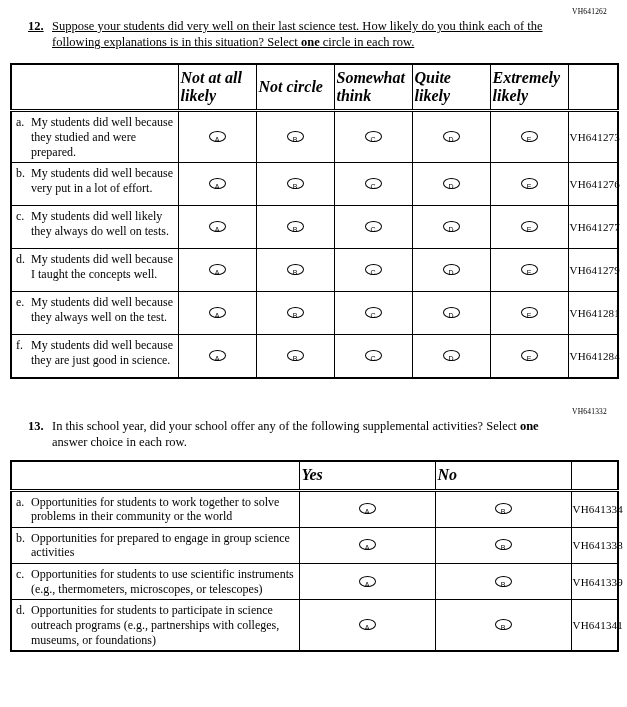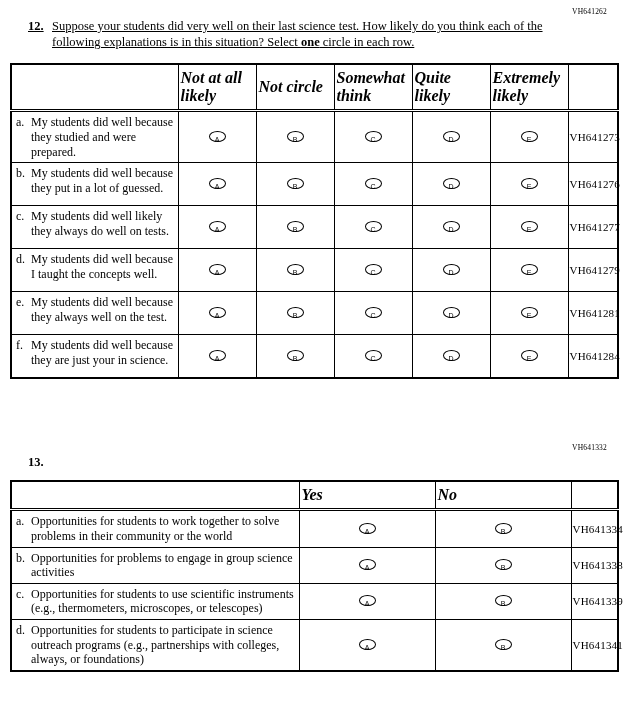--- a/index.html
+++ b/index.html
@@ -67,21 +67,21 @@
     text-align:center;
     line-height:9px;
     cursor:pointer;
     background:#fff;
   }
   .oval-letter {
     font-size:7px;
     font-family:"Liberation Sans", sans-serif;
   }
   #q12-block { margin-top:2px; }
-  #q13-block { margin-top:64px; }
+  #q13-block { margin-top:28px; }
   #q12-block .q-prompt { padding-bottom:12px;text-decoration:underline; }
   #q12-block thead th { height:38px; }
   #q12-block tbody tr { height:43px; }
   #q13-block thead th { height:26px; }
 </style>
 </head>
 <body>
 
 <div class="page">
 
@@ -125,21 +125,21 @@
           <td class="opt-cell"><span class="oval"><span class="oval-letter">B</span></span></td>
           <td class="opt-cell"><span class="oval"><span class="oval-letter">C</span></span></td>
           <td class="opt-cell"><span class="oval"><span class="oval-letter">D</span></span></td>
           <td class="opt-cell"><span class="oval"><span class="oval-letter">E</span></span></td>
           <td class="code-cell">VH641273</td>
         </tr>
         <tr>
           <td class="label-cell">
               <div class="label-flex">
                 <span class="row-letter">b.</span>
-                <span class="row-text">My students did well because they put in a lot of guessed.</span>
+                <span class="row-text">My students did well because very put in a lot of effort.</span>
               </div>
             </td>
           <td class="opt-cell"><span class="oval"><span class="oval-letter">A</span></span></td>
           <td class="opt-cell"><span class="oval"><span class="oval-letter">B</span></span></td>
           <td class="opt-cell"><span class="oval"><span class="oval-letter">C</span></span></td>
           <td class="opt-cell"><span class="oval"><span class="oval-letter">D</span></span></td>
           <td class="opt-cell"><span class="oval"><span class="oval-letter">E</span></span></td>
           <td class="code-cell">VH641276</td>
         </tr>
         <tr>
@@ -181,38 +181,39 @@
           <td class="opt-cell"><span class="oval"><span class="oval-letter">B</span></span></td>
           <td class="opt-cell"><span class="oval"><span class="oval-letter">C</span></span></td>
           <td class="opt-cell"><span class="oval"><span class="oval-letter">D</span></span></td>
           <td class="opt-cell"><span class="oval"><span class="oval-letter">E</span></span></td>
           <td class="code-cell">VH641281</td>
         </tr>
         <tr>
           <td class="label-cell">
               <div class="label-flex">
                 <span class="row-letter">f.</span>
-                <span class="row-text">My students did well because they are just your in science.</span>
+                <span class="row-text">My students did well because they are just good in science.</span>
               </div>
             </td>
           <td class="opt-cell"><span class="oval"><span class="oval-letter">A</span></span></td>
           <td class="opt-cell"><span class="oval"><span class="oval-letter">B</span></span></td>
           <td class="opt-cell"><span class="oval"><span class="oval-letter">C</span></span></td>
           <td class="opt-cell"><span class="oval"><span class="oval-letter">D</span></span></td>
           <td class="opt-cell"><span class="oval"><span class="oval-letter">E</span></span></td>
           <td class="code-cell">VH641284</td>
         </tr>
       </tbody>
     </table>
   </div>
 
   <div id="q13-block">
     <div class="q-code">VH641332</div>
     <div class="q-prompt">
       <span class="q-num">13.</span>
+      <span class="q-text" style="max-width:505px"><span>In this school year, did your school offer any of the following supplemental activities? Select </span><b>one</b><span> answer choice in each row.</span></span>
     </div>
 
     <table>
       <colgroup>
         <col style="width:288px">
           <col style="width:136px">
           <col style="width:136px">
           <col style="width:47px">
       </colgroup>
       <thead>
@@ -232,21 +233,21 @@
               </div>
             </td>
           <td class="opt-cell"><span class="oval"><span class="oval-letter">A</span></span></td>
           <td class="opt-cell"><span class="oval"><span class="oval-letter">B</span></span></td>
           <td class="code-cell">VH641334</td>
         </tr>
         <tr>
           <td class="label-cell">
               <div class="label-flex">
                 <span class="row-letter">b.</span>
-                <span class="row-text">Opportunities for problems to engage in group science activities</span>
+                <span class="row-text">Opportunities for prepared to engage in group science activities</span>
               </div>
             </td>
           <td class="opt-cell"><span class="oval"><span class="oval-letter">A</span></span></td>
           <td class="opt-cell"><span class="oval"><span class="oval-letter">B</span></span></td>
           <td class="code-cell">VH641338</td>
         </tr>
         <tr>
           <td class="label-cell">
               <div class="label-flex">
                 <span class="row-letter">c.</span>
@@ -254,21 +255,21 @@
               </div>
             </td>
           <td class="opt-cell"><span class="oval"><span class="oval-letter">A</span></span></td>
           <td class="opt-cell"><span class="oval"><span class="oval-letter">B</span></span></td>
           <td class="code-cell">VH641339</td>
         </tr>
         <tr>
           <td class="label-cell">
               <div class="label-flex">
                 <span class="row-letter">d.</span>
-                <span class="row-text">Opportunities for students to participate in science outreach programs (e.g., partnerships with colleges, always, or foundations)</span>
+                <span class="row-text">Opportunities for students to participate in science outreach programs (e.g., partnerships with colleges, museums, or foundations)</span>
               </div>
             </td>
           <td class="opt-cell"><span class="oval"><span class="oval-letter">A</span></span></td>
           <td class="opt-cell"><span class="oval"><span class="oval-letter">B</span></span></td>
           <td class="code-cell">VH641341</td>
         </tr>
       </tbody>
     </table>
   </div>
 

